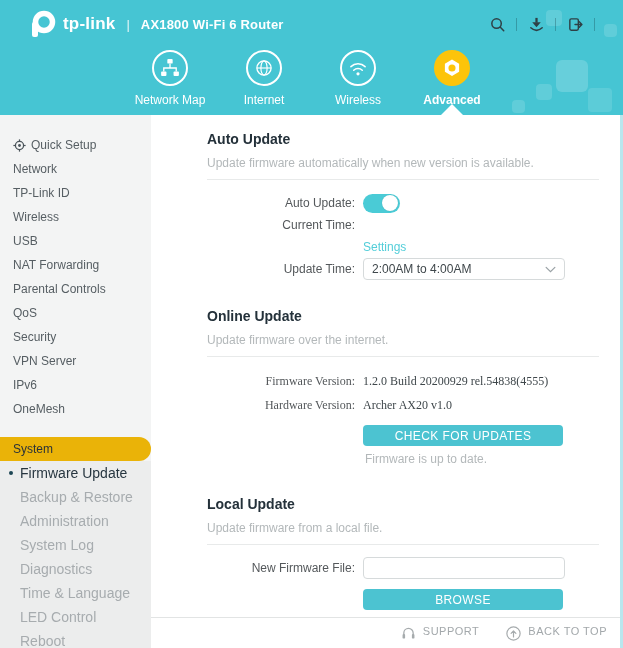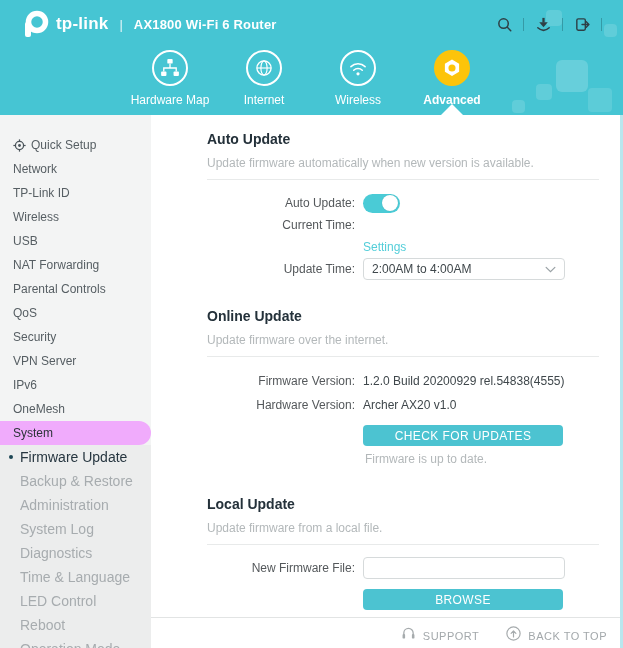--- a/index.html
+++ b/index.html
@@ -2,21 +2,21 @@
 <html><head>
 <meta charset="utf-8">
 <style>
   html,body{margin:0;padding:0;}
   body{width:623px;height:648px;overflow:hidden;font-family:"Liberation Sans",sans-serif;background:#fff;}
   .screen{position:relative;width:623px;height:648px;overflow:hidden;background:#fff;}
 
   
   .hero{position:absolute;top:0;left:0;width:623px;height:115px;background:#46c5d3;overflow:hidden;}
   .decor{position:absolute;background:rgba(255,255,255,0.14);border-radius:4px;}
-  .topbar{position:absolute;top:0;left:0;right:0;height:48px;display:flex;align-items:center;padding:0 21px;z-index:3;}
+  .topbar{position:absolute;top:0;left:0;right:0;height:48px;display:flex;align-items:center;padding:0 28px;z-index:3;}
   .brand{display:flex;align-items:center;}
   .brand-text{color:#fff;font-weight:bold;font-size:17px;letter-spacing:.2px;margin-left:5px;}
   .brand-sep{color:rgba(255,255,255,.85);margin:0 11px;font-size:13px;}
   .model{color:#fff;font-weight:bold;font-size:13px;letter-spacing:.2px;}
   .top-icons{margin-left:auto;display:flex;align-items:center;gap:9px;}
   .tico{display:flex;align-items:center;justify-content:center;width:20px;height:20px;cursor:pointer;}
   .icon-sep{width:1px;height:13px;background:rgba(22,74,84,.35);}
 
   
   .tab{position:absolute;top:50px;width:96px;text-align:center;cursor:pointer;z-index:3;}
@@ -24,49 +24,49 @@
   .tab.active .tab-circle{background:#fdc40a;border-color:#fdc40a;}
   .tab-label{margin-top:7px;color:#fff;font-size:12px;}
   .tab.active .tab-label{font-weight:bold;}
   .pointer{position:absolute;bottom:0;left:441px;width:0;height:0;border-left:11px solid transparent;border-right:11px solid transparent;border-bottom:11px solid #fff;z-index:3;}
 
   
   .sidebar{position:absolute;top:115px;left:0;bottom:0;width:151px;background:#f3f4f4;overflow:hidden;text-align:center;}
   .side-list{padding-top:18px;}
   .side-item{display:flex;align-items:center;height:24px;padding-left:13px;font-size:12px;color:#565e63;cursor:pointer;}
   .side-item .qs-icon{display:flex;margin-right:5px;}
-  .side-item.active{background:#f0abfc;border-radius:0 12px 12px 0;color:#2b3338;}
+  .side-item.active{background:#eab308;border-radius:0 12px 12px 0;color:#2b3338;margin-top:16px;}
   .submenu{background:#eceded;padding-bottom:20px;}
   .subitem{position:relative;display:flex;align-items:center;height:24px;padding-left:20px;font-size:14px;color:#a7acaf;cursor:pointer;}
   .subitem.active{color:#273640;}
   .subitem .dot{position:absolute;left:9px;top:10px;width:4px;height:4px;border-radius:50%;background:#1d4654;}
 
   
   .main{position:absolute;top:115px;left:151px;right:0;bottom:0;background:#fff;overflow:hidden;}
   .section{padding-left:56px;padding-right:24px;}
   .section-title{font-size:14px;font-weight:bold;color:#24313a;}
   .section-desc{font-size:12px;color:#b3b8ba;margin-top:9px;padding-bottom:9px;border-bottom:1px solid #e8eaea;}
   .rows{margin-top:12px;}
   .frow{display:flex;align-items:center;height:22px;}
-  .frow24{height:24px;}
+  .frow24{height:24px;font-family:Liberation Serif, serif;}
   .flabel{width:148px;text-align:right;margin-right:8px;font-size:12px;color:#54585b;flex:none;}
   .fvalue{font-size:12px;color:#3f474b;}
   .link{font-size:12px;color:#53ced9;cursor:pointer;}
   .toggle{position:relative;width:37px;height:19px;background:#4acbd6;border-radius:10px;cursor:pointer;}
   .toggle .knob{position:absolute;right:2px;top:1.5px;width:16px;height:16px;background:#fff;border-radius:50%;box-shadow:0 0 1px rgba(0,0,0,.2);}
   .select{width:184px;height:20px;border:1px solid #d6dadb;border-radius:4px;display:flex;align-items:center;justify-content:space-between;padding:0 8px;font-size:12px;color:#3f474b;background:#fff;cursor:pointer;}
   .tinput{width:184px;height:20px;border:1px solid #d6dadb;border-radius:4px;padding:0 8px;font-size:12px;color:#3f474b;background:#fff;outline:none;font-family:"Liberation Sans",sans-serif;}
   .btn{width:200px;height:21px;background:#4cc3d1;border:none;border-radius:4px;color:#fff;font-size:12px;letter-spacing:.4px;display:flex;align-items:center;justify-content:center;margin-left:156px;cursor:pointer;font-family:"Liberation Sans",sans-serif;}
   .status{margin-left:158px;margin-top:6px;font-size:12px;color:#b3b8ba;}
   .mt8{margin-top:8px;} .mt10{margin-top:10px;} .mt15{margin-top:15px;}
   .gap-online{margin-top:28px;} .gap-local{margin-top:30px;}
 
   
   .footer{position:absolute;left:151px;right:0;bottom:0;height:30px;background:#fff;border-top:1px solid #e2e4e4;display:flex;align-items:center;justify-content:flex-end;padding-right:16px;gap:26px;z-index:5;}
-  .fitem{display:flex;align-items:flex-end;gap:6px;color:#a3a8ab;font-size:11px;letter-spacing:.5px;cursor:pointer;}
+  .fitem{display:flex;align-items:flex-start;gap:6px;color:#a3a8ab;font-size:11px;letter-spacing:.5px;cursor:pointer;}
 
   .scroll-strip{position:absolute;right:0;top:115px;bottom:0;width:3px;background:#b9e7ee;z-index:6;}
 </style>
 </head>
 <body>
 
 <div class="screen">
 
   <div class="hero">
     <div class="decor" style="left:546px;top:10px;width:16px;height:16px;"></div>
@@ -119,21 +119,21 @@
       <div class="tab-circle">
         <svg width="32" height="32" viewBox="0 0 36 36">
           <g fill="#fff">
             <rect x="15" y="8" width="6" height="5" rx="1"></rect>
             <rect x="8" y="22" width="6" height="5" rx="1"></rect>
             <rect x="22" y="22" width="6" height="5" rx="1"></rect>
           </g>
           <path d="M18 13 v5 M11 22 v-4 h14 v4" stroke="#fff" stroke-width="1.5" fill="none"></path>
         </svg>
       </div>
-      <div class="tab-label">Hardware Map</div>
+      <div class="tab-label">Network Map</div>
     </div>
     <div class="tab" style="left:216px;">
       <div class="tab-circle">
         <svg width="32" height="32" viewBox="0 0 36 36">
           <circle cx="18" cy="18" r="8" fill="none" stroke="#fff" stroke-width="1.5"></circle>
           <ellipse cx="18" cy="18" rx="3.5" ry="8" fill="none" stroke="#fff" stroke-width="1.3"></ellipse>
           <line x1="10" y1="18" x2="26" y2="18" stroke="#fff" stroke-width="1.3"></line>
         </svg>
       </div>
       <div class="tab-label">Internet</div>

